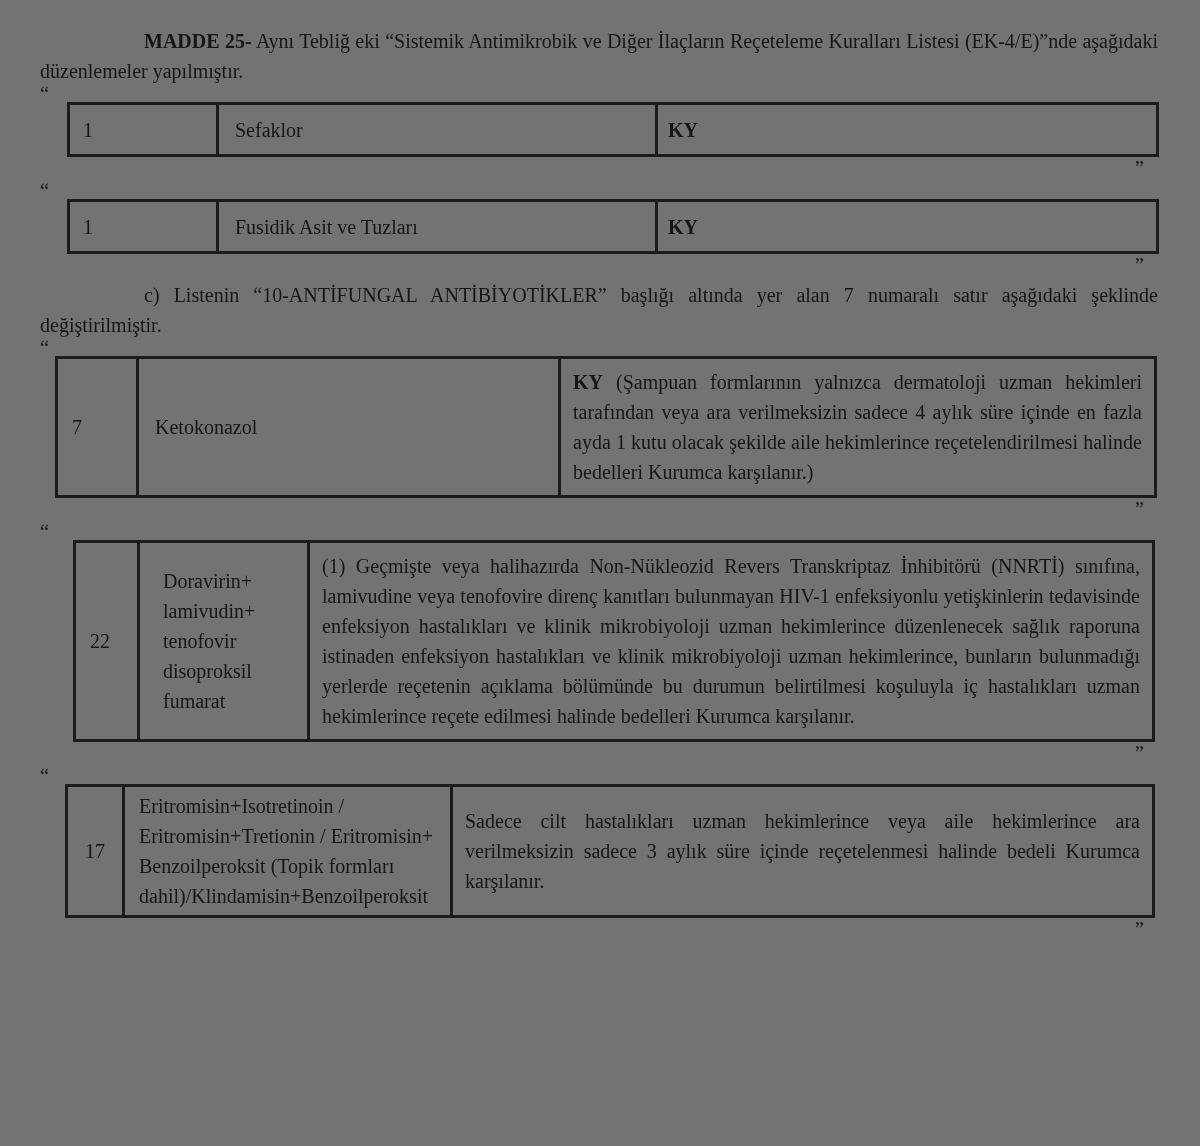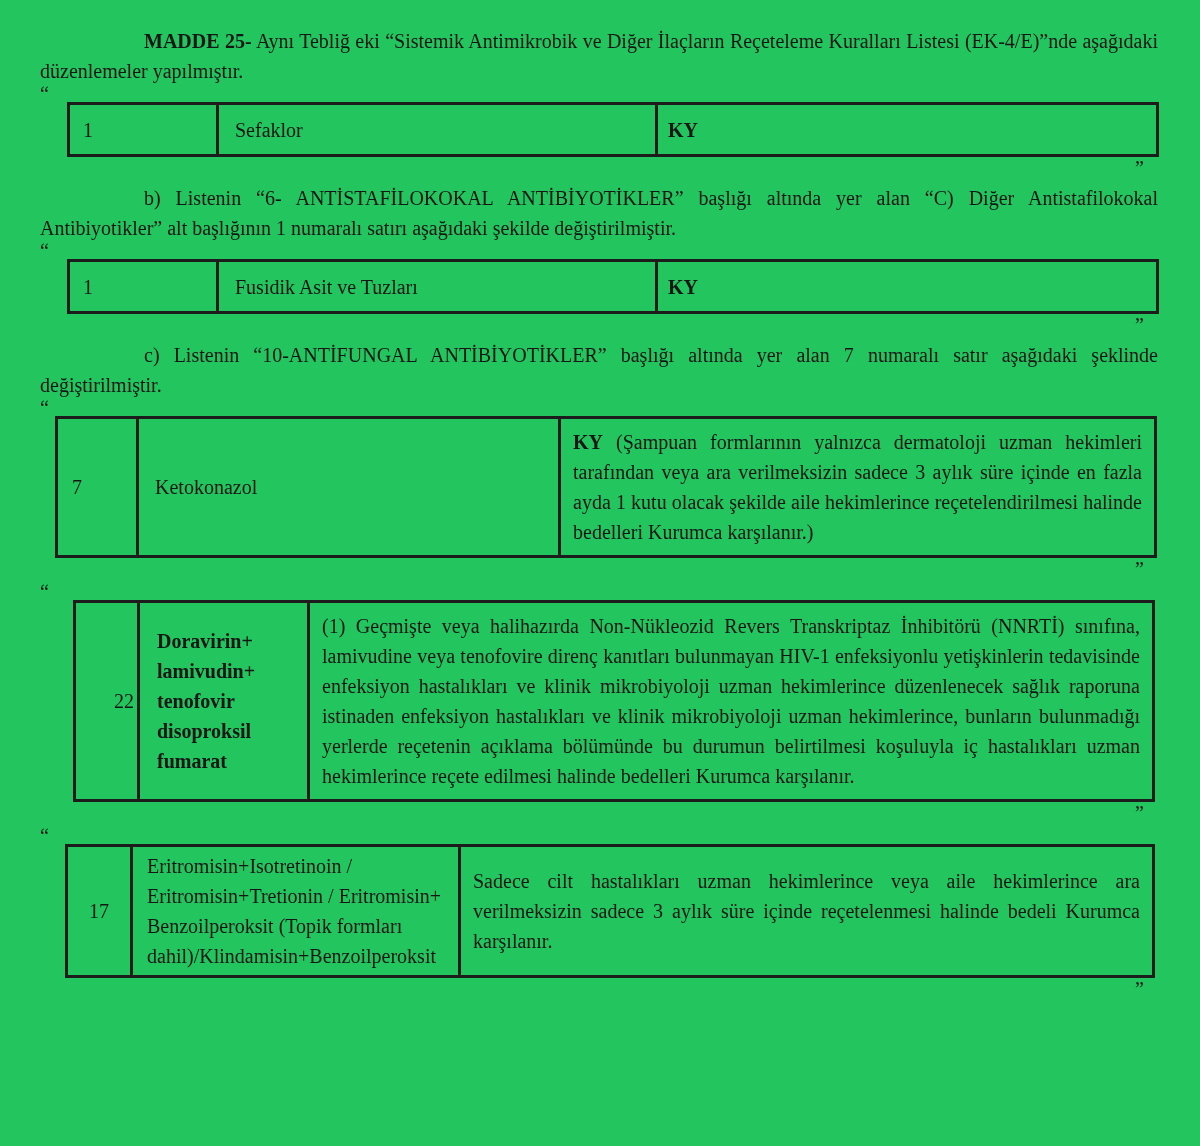--- a/index.html
+++ b/index.html
@@ -4,21 +4,21 @@
 <style>
   html, body {
     margin: 0;
     padding: 0;
     background: #ffffff;
   }
   .page {
     position: relative;
     width: 1200px;
     height: 1146px;
-    background: #22c55e;
+    background: #737373;
     color: #161616;
     font-family: "Liberation Serif", "DejaVu Serif", serif;
     font-size: 20px;
     line-height: 30px;
     overflow: hidden;
     box-sizing: border-box;
     padding: 26px 42px 0 40px;
     -webkit-font-smoothing: antialiased;
   }
   p {
@@ -58,26 +58,26 @@
   .t-ab { margin-left: 27px; width: 1092px; height: 55px; }
   .t-ab .c1 { width: 149px; padding-left: 13px; }
   .t-ab .c2 { width: 439px; padding-left: 16px; }
   
   .t-c { margin-left: 15px; width: 1102px; height: 138px; }
   .t-c .c1 { width: 81px; padding-left: 14px; }
   .t-c .c2 { width: 422px; padding-left: 16px; }
   .t-c .c3 { text-align: justify; padding: 8px 12px; }
   
   .t-cc { margin-left: 33px; width: 1082px; height: 192px; }
-  .t-cc .c1 { width: 64px; text-align: right; padding: 4px 3px; }
-  .t-cc .c2 { width: 170px; padding-left: 17px; padding-right: 8px; font-weight: bold; }
+  .t-cc .c1 { width: 64px; text-align: left; padding: 4px 14px; }
+  .t-cc .c2 { width: 170px; padding-left: 23px; padding-right: 8px; }
   .t-cc .c3 { text-align: justify; padding: 8px 12px; }
   
   .t-d { margin-left: 25px; width: 1090px; height: 126px; }
-  .t-d .c1 { width: 65px; text-align: center; padding: 4px 2px; }
+  .t-d .c1 { width: 57px; text-align: center; padding: 4px 2px; }
   .t-d .c2 { width: 328px; padding-left: 14px; padding-right: 8px; }
   .t-d .c3 { text-align: justify; padding: 8px 12px; }
 </style>
 </head>
 <body>
 
 <div class="page">
 
   <p class="first-indent"><span class="bold">MADDE 25-</span>
 <span>Aynı Tebliğ eki “Sistemik Antimikrobik ve Diğer İlaçların Reçeteleme Kuralları Listesi (EK-4/E)”nde aşağıdaki düzenlemeler yapılmıştır.</span></p>
@@ -87,41 +87,40 @@
     <tbody>
         <tr>
       <td class="c1">1</td>
       <td class="c2">Sefaklor</td>
       <td class="c3"><span class="bold">KY</span><span></span></td>
     </tr>
   </tbody>
     </table>
   <span class="quote-close">”</span>
 
-  <p class="first-indent">b)  Listenin “6- ANTİSTAFİLOKOKAL ANTİBİYOTİKLER” başlığı altında yer alan “C) Diğer Antistafilokokal Antibiyotikler” alt başlığının 1 numaralı satırı aşağıdaki şekilde değiştirilmiştir.</p>
   <span class="quote-open">“</span>
   <table class="reg t-ab">
     <tbody>
         <tr>
       <td class="c1">1</td>
       <td class="c2">Fusidik Asit ve Tuzları</td>
       <td class="c3"><span class="bold">KY</span><span></span></td>
     </tr>
   </tbody>
     </table>
   <span class="quote-close">”</span>
 
   <p class="first-indent">c)  Listenin “10-ANTİFUNGAL ANTİBİYOTİKLER” başlığı altında yer alan 7 numaralı satır aşağıdaki şeklinde değiştirilmiştir.</p>
   <span class="quote-open">“</span>
   <table class="reg t-c">
     <tbody>
         <tr>
       <td class="c1">7</td>
       <td class="c2">Ketokonazol</td>
-      <td class="c3"><span class="bold">KY</span><span> (Şampuan formlarının yalnızca dermatoloji uzman hekimleri tarafından veya ara verilmeksizin sadece 3 aylık süre içinde en fazla ayda 1 kutu olacak şekilde aile hekimlerince reçetelendirilmesi halinde bedelleri Kurumca karşılanır.)</span></td>
+      <td class="c3"><span class="bold">KY</span><span> (Şampuan formlarının yalnızca dermatoloji uzman hekimleri tarafından veya ara verilmeksizin sadece 4 aylık süre içinde en fazla ayda 1 kutu olacak şekilde aile hekimlerince reçetelendirilmesi halinde bedelleri Kurumca karşılanır.)</span></td>
     </tr>
   </tbody>
     </table>
   <span class="quote-close">”</span>
 
   <span class="quote-open">“</span>
   <table class="reg t-cc">
     <tbody>
         <tr>
       <td class="c1">22</td>

